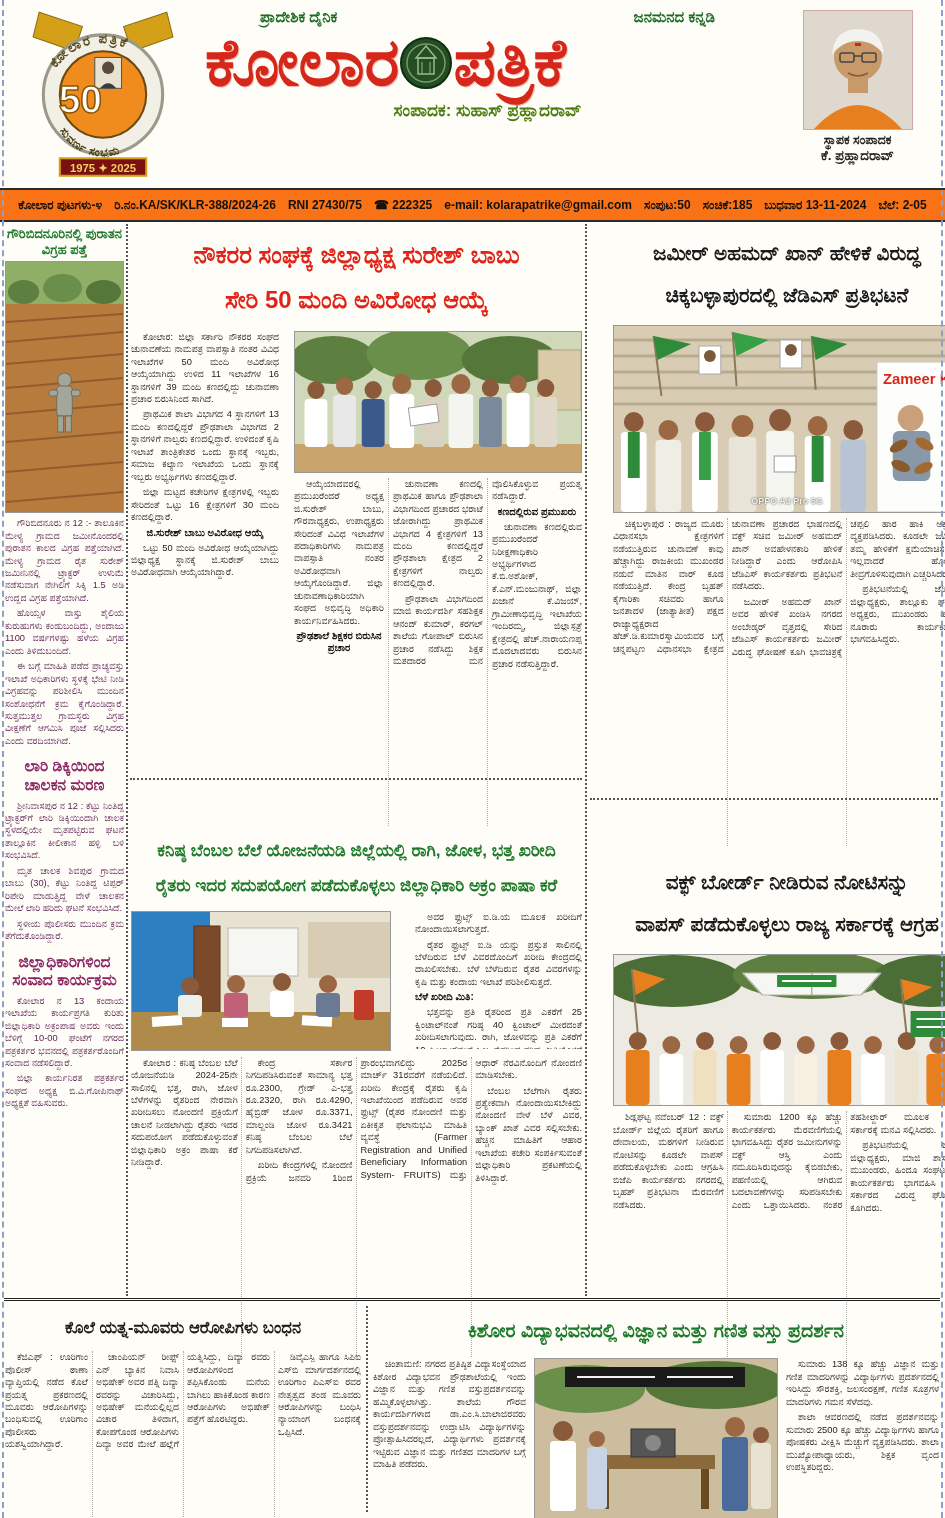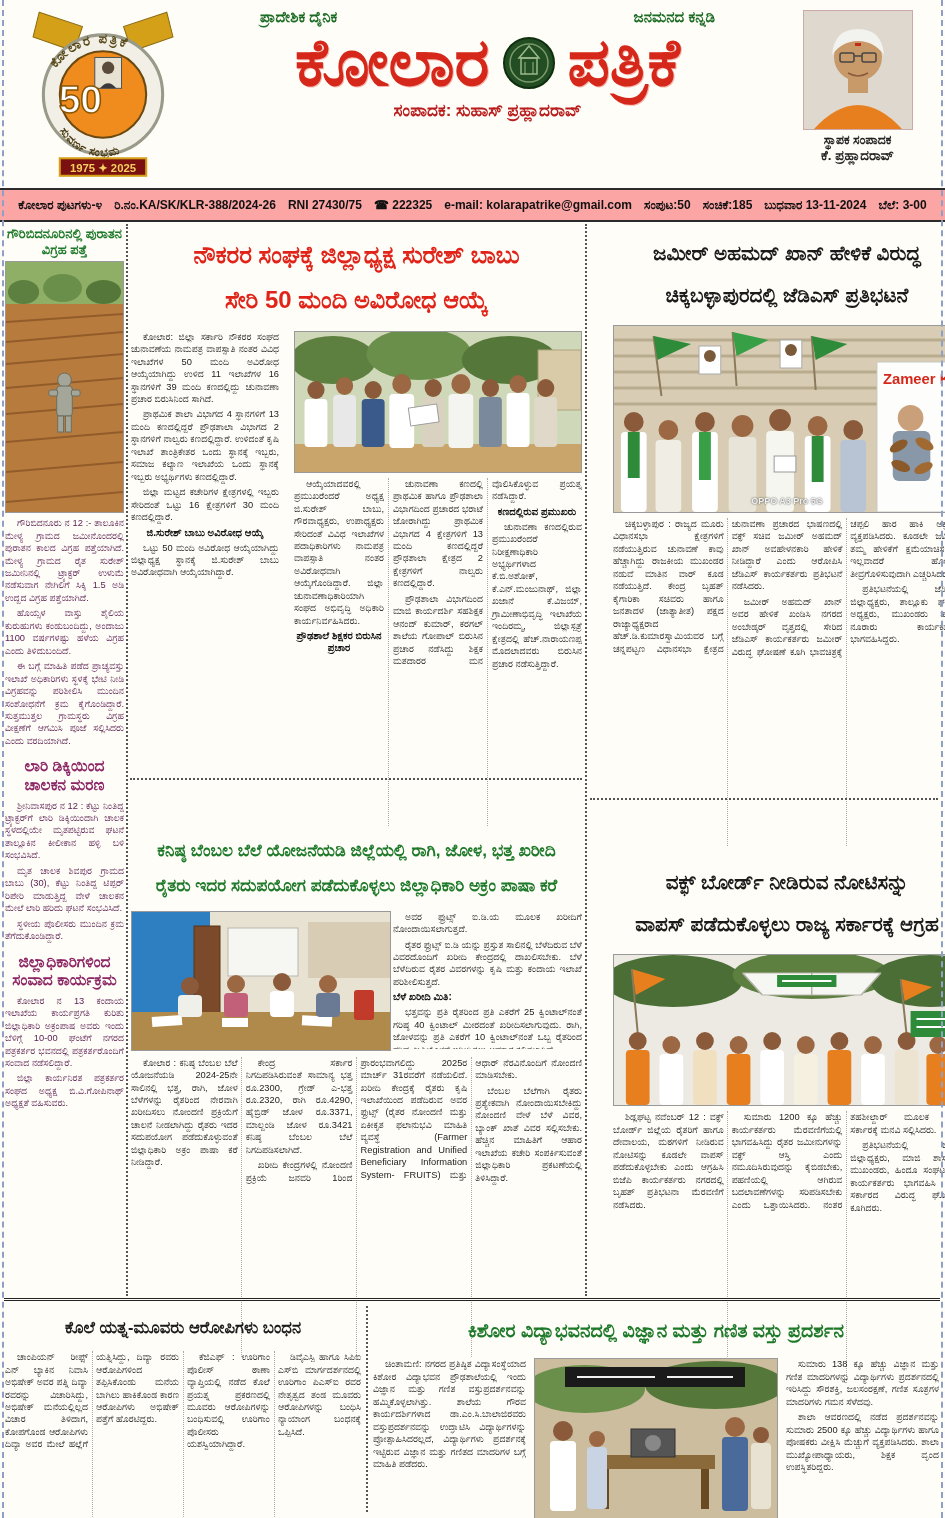--- a/index.html
+++ b/index.html
@@ -8,32 +8,32 @@
         font-family:"Liberation Sans",sans-serif;color:#222;overflow:hidden;}
   .edge{position:absolute;top:0;bottom:0;width:0;border-left:2px dashed #8fa0c8;z-index:5;}
   #edge-l{left:2px;} #edge-r{right:2px;}
 
   
   .masthead{position:absolute;top:0;left:0;right:0;height:188px;display:flex;}
   .logo-wrap{width:205px;display:flex;align-items:center;justify-content:center;}
   .mast-center{flex:1;text-align:center;padding-top:8px;}
   .taglines{display:flex;justify-content:space-between;padding:0 55px;color:#1c6b24;
             font-weight:bold;font-size:15px;}
-  .main-title{display:flex;align-items:center;justify-content:center;gap:12px;margin-top:2px;}
+  .main-title{display:flex;align-items:center;margin-top:2px;}
   .title-word{color:#d5281a;font-size:66px;font-weight:bold;line-height:1.05;
               text-shadow:1px 1px 0 #f4b8b0;}
   .emblem{width:54px;height:58px;}
-  .editor-line{color:#b91c1c;font-weight:bold;font-size:17px;margin-top:4px;}
+  .editor-line{color:#4d7c0f;font-weight:bold;font-size:17px;margin-top:4px;}
   .founder{width:175px;text-align:center;padding-top:10px;}
   .founder-photo{width:108px;height:118px;margin:0 auto;border:1px solid #caa;}
   .founder-label{font-weight:bold;font-size:12.5px;margin-top:3px;}
   .founder-name{font-weight:bold;font-size:13.5px;}
 
   
-  .infobar{position:absolute;top:188px;left:0;right:0;height:30px;background:#fca5a5;
+  .infobar{position:absolute;top:188px;left:0;right:0;height:30px;background:#f97316;
            border-top:2px solid #2b2b2b;border-bottom:2px solid #2b2b2b;
            display:flex;align-items:center;justify-content:center;gap:12px;
            font-size:12px;font-weight:bold;color:#111;}
 
   
   .vsep{position:absolute;width:0;border-left:2px dotted #555;z-index:2;}
   #sep1{left:126px;top:224px;height:1072px;}
   #sep2{left:585px;top:224px;height:1072px;}
   #sep3{left:366px;top:1306px;height:206px;}
   .hsep{position:absolute;border-top:2px dotted #555;z-index:2;}
@@ -57,21 +57,21 @@
   
   .centercol{position:absolute;left:131px;top:224px;width:451px;}
   .h-red{color:#e0241a;font-weight:bold;font-size:24px;text-align:center;line-height:1.22;}
   .c1-flex{display:flex;gap:15px;margin-top:6px;height:495px;overflow:hidden;}
   .c1-col1{width:148px;overflow:hidden;}
   .c1-right{flex:1;display:flex;flex-direction:column;}
   .photo-union{height:140px;margin-bottom:5px;}
   .c1-cols3{column-count:3;column-gap:9px;column-rule:1px dotted #aaa;height:348px;overflow:hidden;}
   .c2{margin-top:14px;}
   .h-green{color:#1e7a2a;font-weight:bold;font-size:17px;text-align:center;line-height:1.25;}
-  .c2-row{display:flex;gap:2px;margin-top:5px;}
+  .c2-row{display:flex;gap:24px;margin-top:5px;}
   .photo-meeting{width:258px;height:138px;flex:none;}
   .c2-side{flex:1;height:138px;overflow:hidden;}
   .c2-cols{column-count:4;column-gap:8px;column-rule:1px dotted #aaa;height:300px;overflow:hidden;margin-top:6px;}
 
   
   .rightcol{position:absolute;left:613px;top:224px;width:348px;}
   .h-black{color:#1b1b1b;font-weight:bold;font-size:20px;text-align:center;line-height:1.28;}
   .photo-jds{height:186px;margin-top:5px;}
   .r-cols3{column-count:3;column-gap:8px;column-rule:1px dotted #aaa;height:328px;overflow:hidden;margin-top:5px;}
   .r2{margin-top:24px;}
@@ -165,21 +165,21 @@
 
   <div class="infobar">
     <span>ಕೋಲಾರ ಪುಟಗಳು-೪</span>
     <span>ರಿ.ನಂ.KA/SK/KLR-388/2024-26</span>
     <span>RNI 27430/75</span>
     <span>☎ 222325</span>
     <span>e-mail: kolarapatrike@gmail.com</span>
     <span>ಸಂಪುಟ:50</span>
     <span>ಸಂಚಿಕೆ:185</span>
     <span>ಬುಧವಾರ 13-11-2024</span>
-    <span>ಬೆಲೆ: 3-00</span>
+    <span>ಬೆಲೆ: 2-05</span>
   </div>
 
   <div class="vsep" id="sep1"></div>
   <div class="vsep" id="sep2"></div>
   <div class="vsep" id="sep3"></div>
   <div class="hsep" id="hsepC"></div>
   <div class="hsep" id="hsepR"></div>
   <div class="hsep" id="hsepBottom"></div>
 
   <div class="left
@@ -452,22 +452,22 @@
         <p class="body">ಶಿಡ್ಲಘಟ್ಟ ನವೆಂಬರ್ 12 : ವಕ್ಫ್ ಬೋರ್ಡ್ ಜಿಲ್ಲೆಯ ರೈತರಿಗೆ ಹಾಗೂ ದೇವಾಲಯ, ಮಠಗಳಿಗೆ ನೀಡಿರುವ ನೋಟಿಸನ್ನು ಕೂಡಲೇ ವಾಪಸ್ ಪಡೆದುಕೊಳ್ಳಬೇಕು ಎಂದು ಆಗ್ರಹಿಸಿ ಬಿಜೆಪಿ ಕಾರ್ಯಕರ್ತರು ನಗರದಲ್ಲಿ ಬೃಹತ್ ಪ್ರತಿಭಟನಾ ಮೆರವಣಿಗೆ ನಡೆಸಿದರು.</p>
         <p class="body">ಸುಮಾರು 1200 ಕ್ಕೂ ಹೆಚ್ಚು ಕಾರ್ಯಕರ್ತರು ಮೆರವಣಿಗೆಯಲ್ಲಿ ಭಾಗವಹಿಸಿದ್ದು ರೈತರ ಜಮೀನುಗಳನ್ನು ವಕ್ಫ್ ಆಸ್ತಿ ಎಂದು ನಮೂದಿಸಿರುವುದನ್ನು ಕೈಬಿಡಬೇಕು, ಪಹಣಿಯಲ್ಲಿ ಆಗಿರುವ ಬದಲಾವಣೆಗಳನ್ನು ಸರಿಪಡಿಸಬೇಕು ಎಂದು ಒತ್ತಾಯಿಸಿದರು. ನಂತರ ತಹಶೀಲ್ದಾರ್ ಮೂಲಕ ರಾಜ್ಯ ಸರ್ಕಾರಕ್ಕೆ ಮನವಿ ಸಲ್ಲಿಸಿದರು.</p>
         <p class="body">ಪ್ರತಿಭಟನೆಯಲ್ಲಿ ಬಿಜೆಪಿ ಜಿಲ್ಲಾಧ್ಯಕ್ಷರು, ಮಾಜಿ ಶಾಸಕರು, ಮುಖಂಡರು, ಹಿಂದೂ ಸಂಘಟನೆಗಳ ಕಾರ್ಯಕರ್ತರು ಭಾಗವಹಿಸಿ ರಾಜ್ಯ ಸರ್ಕಾರದ ವಿರುದ್ಧ ಘೋಷಣೆ ಕೂಗಿದರು.</p>
       </div>
     </section>
   </div>
 
   <div class="bl">
     <h2 class="h-black-sm">ಕೊಲೆ ಯತ್ನ-ಮೂವರು ಆರೋಪಿಗಳು ಬಂಧನ</h2>
     <div class="bl-cols">
+      <p class="body">ಕೆಜಿಎಫ್ : ಊರಿಗಾಂ ಪೊಲೀಸ್ ಠಾಣಾ ವ್ಯಾಪ್ತಿಯಲ್ಲಿ ನಡೆದ ಕೊಲೆ ಪ್ರಯತ್ನ ಪ್ರಕರಣದಲ್ಲಿ ಮೂವರು ಆರೋಪಿಗಳನ್ನು ಬಂಧಿಸುವಲ್ಲಿ ಊರಿಗಾಂ ಪೊಲೀಸರು ಯಶಸ್ವಿಯಾಗಿದ್ದಾರೆ.</p>
       <p class="body">ಚಾಂಪಿಯನ್ ರೀಫ್ಸ್ ಎನ್ ಬ್ಯಾಕಿನ ನಿವಾಸಿ ಅಭಿಷೇಕ್ ಅವರ ಪತ್ನಿ ದಿವ್ಯಾ ರವರನ್ನು ವಿಚಾರಿಸಿದ್ದು, ಅಭಿಷೇಕ್ ಮನೆಯಲ್ಲಿಲ್ಲದ ವಿಚಾರ ತಿಳಿದಾಗ, ಕೋಪಗೊಂಡ ಆರೋಪಿಗಳು ದಿವ್ಯಾ ಅವರ ಮೇಲೆ ಹಲ್ಲೆಗೆ ಯತ್ನಿಸಿದ್ದು, ದಿವ್ಯಾ ರವರು ಆರೋಪಿಗಳಿಂದ ತಪ್ಪಿಸಿಕೊಂಡು ಮನೆಯ ಬಾಗಿಲು ಹಾಕಿಕೊಂಡ ಕಾರಣ ಆರೋಪಿಗಳು ಅಭಿಷೇಕ್ ಪತ್ತೆಗೆ ಹೊರಟಿದ್ದರು.</p>
-      <p class="body">ಕೆಜಿಎಫ್ : ಊರಿಗಾಂ ಪೊಲೀಸ್ ಠಾಣಾ ವ್ಯಾಪ್ತಿಯಲ್ಲಿ ನಡೆದ ಕೊಲೆ ಪ್ರಯತ್ನ ಪ್ರಕರಣದಲ್ಲಿ ಮೂವರು ಆರೋಪಿಗಳನ್ನು ಬಂಧಿಸುವಲ್ಲಿ ಊರಿಗಾಂ ಪೊಲೀಸರು ಯಶಸ್ವಿಯಾಗಿದ್ದಾರೆ.</p>
       <p class="body">ಡಿವೈಎಸ್ಪಿ ಹಾಗೂ ಸಿಪಿಐ ಎಸ್‌ಬಿ ಮಾರ್ಗದರ್ಶನದಲ್ಲಿ ಊರಿಗಾಂ ಪಿಎಸ್ಐ ರವರ ನೇತೃತ್ವದ ತಂಡ ಮೂವರು ಆರೋಪಿಗಳನ್ನು ಬಂಧಿಸಿ ನ್ಯಾಯಾಂಗ ಬಂಧನಕ್ಕೆ ಒಪ್ಪಿಸಿದೆ.</p>
     </div>
   </div>
 
   <div class="br">
     <h2 class="h-green-b">ಕಿಶೋರ ವಿದ್ಯಾಭವನದಲ್ಲಿ ವಿಜ್ಞಾನ ಮತ್ತು ಗಣಿತ ವಸ್ತು ಪ್ರದರ್ಶನ</h2>
     <div class="br-row">
       <div class="br-txt">
         <p class="body">ಚಿಂತಾಮಣಿ: ನಗರದ ಪ್ರತಿಷ್ಠಿತ ವಿದ್ಯಾಸಂಸ್ಥೆಯಾದ ಕಿಶೋರ ವಿದ್ಯಾಭವನ ಪ್ರೌಢಶಾಲೆಯಲ್ಲಿ ಇಂದು ವಿಜ್ಞಾನ ಮತ್ತು ಗಣಿತ ವಸ್ತುಪ್ರದರ್ಶನವನ್ನು ಹಮ್ಮಿಕೊಳ್ಳಲಾಗಿತ್ತು. ಶಾಲೆಯ ಗೌರವ ಕಾರ್ಯದರ್ಶಿಗಳಾದ ಡಾ.ಎಂ.ಸಿ.ಬಾಲಾಜಿರವರು ವಸ್ತುಪ್ರದರ್ಶನವನ್ನು ಉದ್ಘಾಟಿಸಿ ವಿದ್ಯಾರ್ಥಿಗಳನ್ನು ಪ್ರೋತ್ಸಾಹಿಸಿದರಲ್ಲದೆ, ವಿದ್ಯಾರ್ಥಿಗಳು ಪ್ರದರ್ಶನಕ್ಕೆ ಇಟ್ಟಿರುವ ವಿಜ್ಞಾನ ಮತ್ತು ಗಣಿತದ ಮಾದರಿಗಳ ಬಗ್ಗೆ ಮಾಹಿತಿ ಪಡೆದರು.</p>
       </div>

